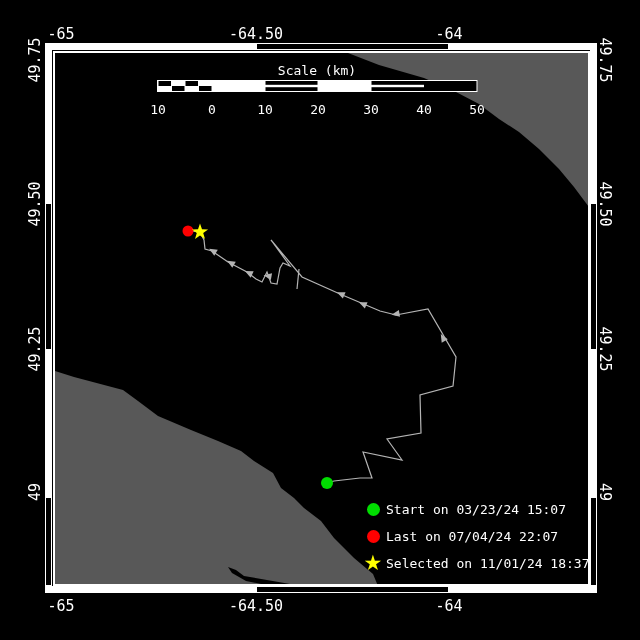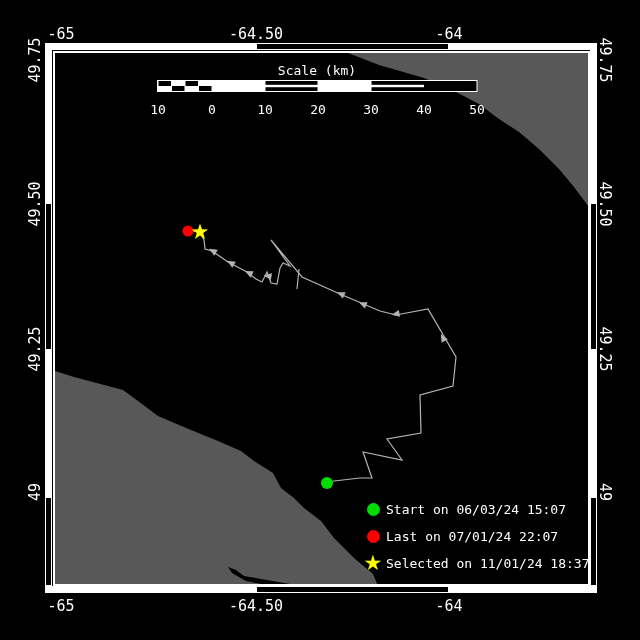--- a/index.html
+++ b/index.html
@@ -106,27 +106,27 @@
       <span class="tick-label rot-left" style="left: 35px; top: 349px;">49.25</span>
       <span class="tick-label rot-right" style="left: 605px; top: 349px;">49.25</span>
       <span class="tick-label rot-left" style="left: 35px; top: 492px;">49</span>
       <span class="tick-label rot-right" style="left: 605px; top: 492px;">49</span>
     </div>
   <div id="legend">
       <div class="legend-row">
         <span class="legend-marker">
           <span class="legend-dot" style="background: rgb(0, 221, 0);"></span>
         </span>
-        <span class="legend-label">Start on 06/03/24 15:07</span>
+        <span class="legend-label">Start on 03/23/24 15:07</span>
       </div>
       <div class="legend-row">
         <span class="legend-marker">
           <span class="legend-dot" style="background: rgb(255, 0, 0);"></span>
         </span>
-        <span class="legend-label">Last on 07/01/24 22:07</span>
+        <span class="legend-label">Last on 07/04/24 22:07</span>
       </div>
       <div class="legend-row">
         <span class="legend-marker">
           <span class="legend-star" style="color: rgb(255, 255, 0);">★</span>
         </span>
         <span class="legend-label">Selected on 11/01/24 18:37</span>
       </div>
     </div>
 </div>
 

